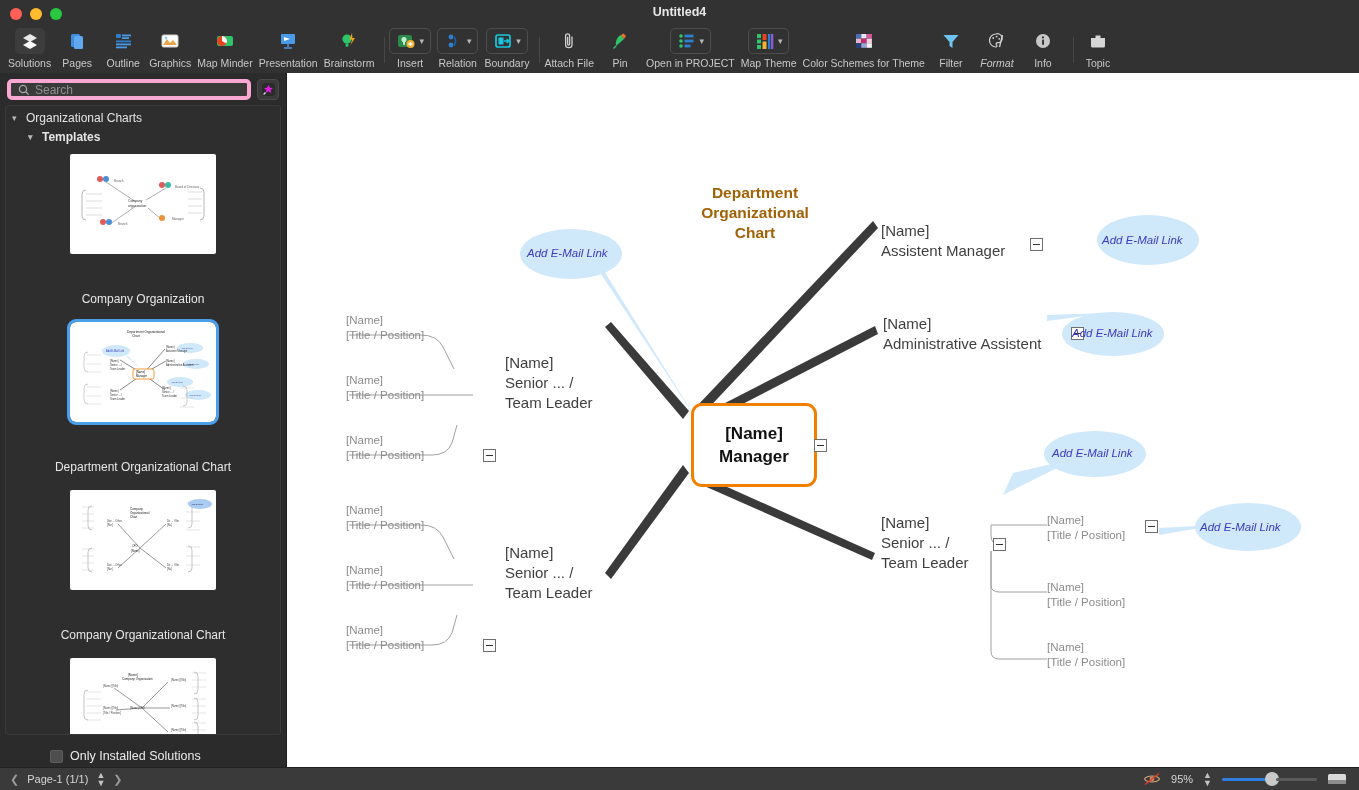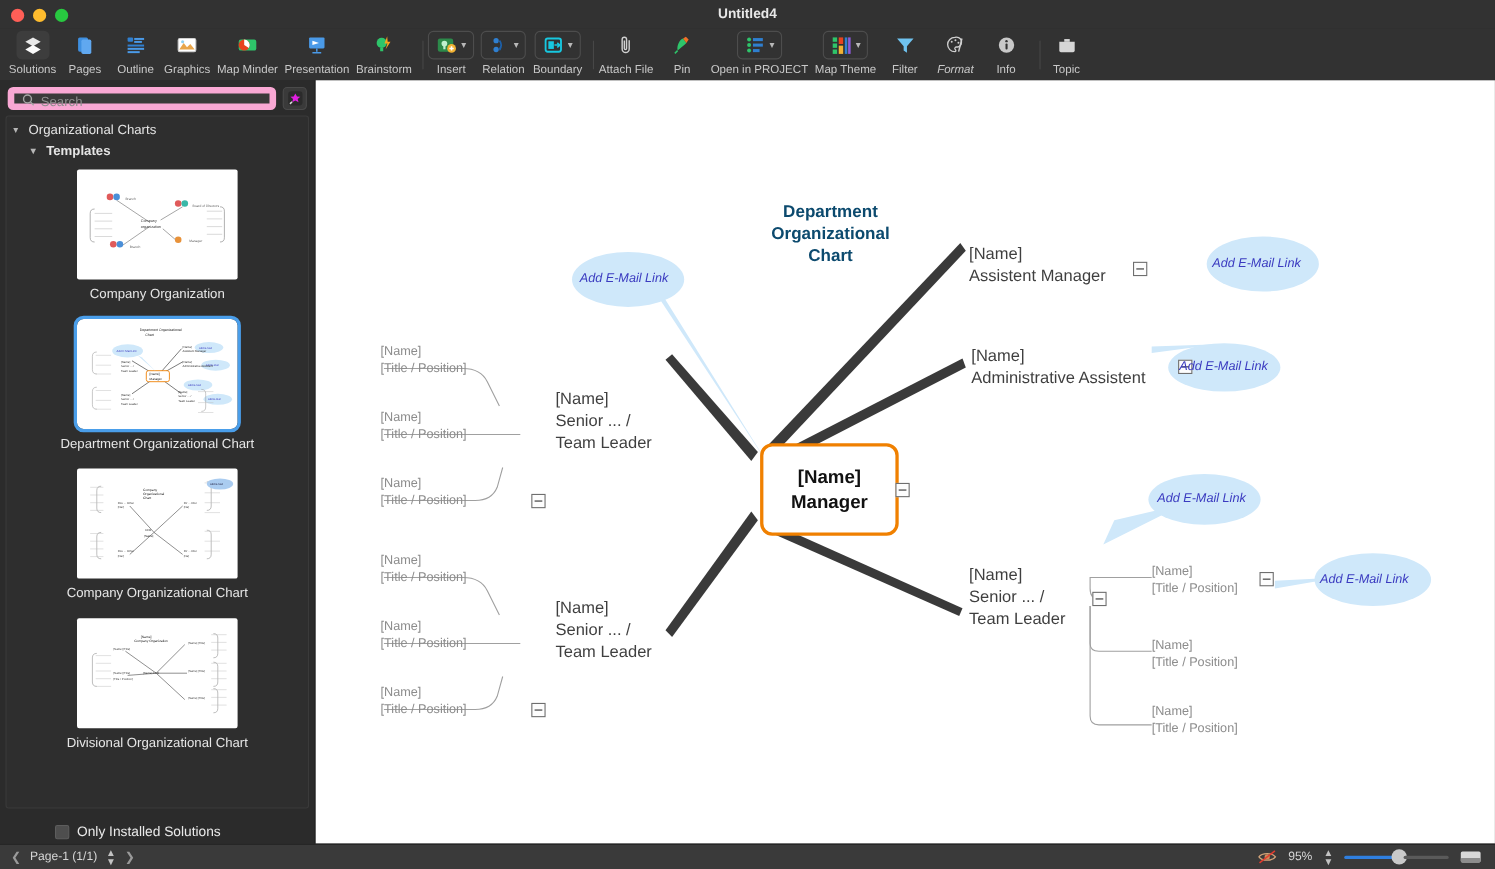--- a/index.html
+++ b/index.html
@@ -52,41 +52,41 @@
 
   
   .sidebar {
     position:absolute; top:73px; left:0; width:287px; height:694px;
     background:#2b2b2b; border-right:1px solid #1d1d1d;
   }
   .search-row {
     display:flex; align-items:center; gap:6px; padding:6px 7px 5px 7px;
   }
   .search-box {
-    flex:1; height:21px; background:#3a3a3a; border:6px solid #f9a8d4;
-    border-radius:5px; display:flex; align-items:flex-start; padding:0 7px; gap:5px;
+    flex:1; height:21px; background:#3a3a3a; border:4px solid #f9a8d4;
+    border-radius:5px; display:flex; align-items:center; padding:0 7px; gap:5px;
   }
   .search-ph { color:#8e8e8e; font-size:12px; }
   .wand-btn {
     width:22px; height:21px; background:#3a3a3a; border:1px solid #4a4a4a;
     border-radius:4px; display:flex; align-items:center; justify-content:center;
   }
   .tree {
     position:absolute; top:32px; left:5px; right:5px; bottom:32px;
     background:#2e2e2e; border:1px solid #3a3a3a; border-radius:3px;
     overflow:hidden;
   }
   .tree-row { display:flex; align-items:center; gap:5px; color:#e4e4e4; font-size:12px; }
   .tree-row.lvl1 { padding:5px 0 2px 6px; }
   .tree-row.lvl2 { padding:3px 0 2px 22px; font-weight:bold; }
   .disc {
     width:9px; color:#b6b6b6; font-size:9px; line-height:1; display:inline-block;
   }
   .thumbs { padding-top:8px; }
-  .thumb-item { display:flex; flex-direction:column; align-items:center; margin-bottom:16px; }
+  .thumb-item { display:flex; flex-direction:column; align-items:center; margin-bottom:16px;gap:32px; }
   .thumb {
     width:146px; height:100px; background:#fff; border-radius:2px;
     position:relative; overflow:hidden;
   }
   .thumb.selected { outline:3px solid #4a9eea; border-radius:6px; }
   .thumb-label { color:#e6e6e6; font-size:12px; margin-top:6px; text-align:center; }
 
   .only-inst {
     position:absolute; bottom:4px; left:6px; display:flex; align-items:center; gap:7px;padding-left:44px;
   }
@@ -118,21 +118,21 @@
   .zoom-val { color:#d6d6d6; font-size:11px; }
   .slider { position:relative; width:95px; height:14px; display:flex; align-items:center; }
   .slider-track-l { height:3px; background:#2f7fe0; border-radius:2px; }
   .slider-track-r { height:3px; background:#5a5a5a; border-radius:2px; flex:1; }
   .slider-knob {
     width:14px; height:14px; border-radius:50%; background:#c9c9c9; margin:0 -3px;
   }
 
   
   .map-title {
-    position:absolute; font-weight:bold; color:#0c4a6e; font-size:15.5px;
+    position:absolute; font-weight:bold; color:#a16207; font-size:15.5px;
     line-height:20px; text-align:center;
   }
   .node-center {
     position:absolute; background:#fff; border:3px solid #f08000;
     border-radius:11px; display:flex; flex-direction:column;
     align-items:center; justify-content:center;
   }
   .node-center span { font-weight:bold; font-size:17px; color:#111; line-height:23px; }
   .lvl1-node {
     position:absolute; color:#3f3f3f; font-size:15px; line-height:20px;
@@ -317,20 +317,36 @@
             <rect x="2" y="8.5" width="4" height="4" fill="#2ec46a"></rect>
             <rect x="2" y="14" width="4" height="4" fill="#2ec46a"></rect>
             <rect x="7.5" y="3" width="4" height="6" fill="#e8431f"></rect>
             <rect x="7.5" y="10.5" width="4" height="7.5" fill="#f2b233"></rect>
             <rect x="13" y="3" width="2.3" height="15" fill="#2f7fd0"></rect>
             <rect x="16" y="3" width="2.3" height="15" fill="#8e5ad8"></rect>
           </svg>
           <span class="chev">▾</span>
         </div>
         <div class="tb-label">Map Theme</div>
+      </div>
+      <div class="tb-item" style="margin-right: 6px;">
+        <div class="tb-icon-wrap">
+          <svg class="ico" width="20" height="20" viewBox="0 0 20 20">
+            <rect x="2" y="3" width="5.3" height="4.6" fill="#4a6fb8"></rect>
+            <rect x="7.3" y="3" width="5.3" height="4.6" fill="#e8e8ee"></rect>
+            <rect x="12.6" y="3" width="5.3" height="4.6" fill="#d85a9a"></rect>
+            <rect x="2" y="7.6" width="5.3" height="4.6" fill="#e2b6cf"></rect>
+            <rect x="7.3" y="7.6" width="5.3" height="4.6" fill="#c22a72"></rect>
+            <rect x="12.6" y="7.6" width="5.3" height="4.6" fill="#f0d0e0"></rect>
+            <rect x="2" y="12.2" width="5.3" height="4.6" fill="#2a3f7a"></rect>
+            <rect x="7.3" y="12.2" width="5.3" height="4.6" fill="#9aa8d8"></rect>
+            <rect x="12.6" y="12.2" width="5.3" height="4.6" fill="#f6f2f6"></rect>
+          </svg>
+        </div>
+        <div class="tb-label">Color Schemes for Theme</div>
       </div>
       <div class="tb-item" style="margin-right: 6px; text-align: right;">
         <div class="tb-icon-wrap">
           <svg class="ico" width="20" height="20" viewBox="0 0 20 20">
             <path d="M2.5 4 H17.5 L11.5 11 V17 L8.5 15 V11 Z" fill="#6fc3f0"></path>
           </svg>
         </div>
         <div class="tb-label">Filter</div>
       </div>
       <div class="tb-item" style="margin-right: 6px; font-style: italic;">

